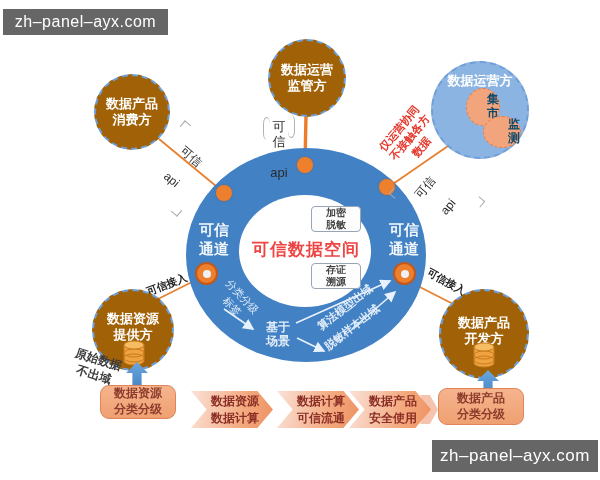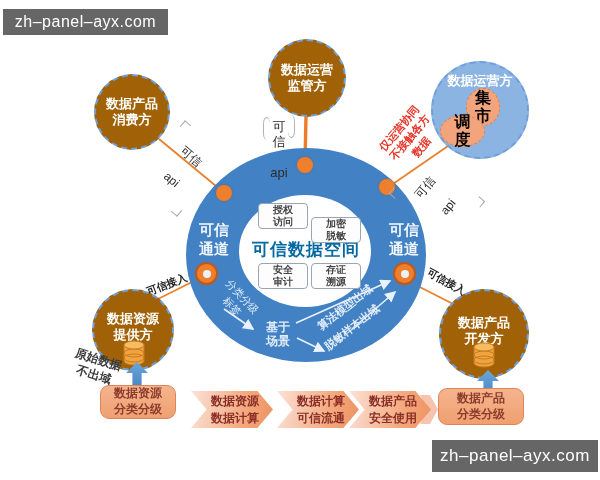--- a/index.html
+++ b/index.html
@@ -20,40 +20,40 @@
     display:flex;align-items:center;justify-content:center;text-align:center;
     color:#fff;font-weight:bold;font-size:13px;line-height:1.25;white-space:pre-line;}
   .p-consumer{left:94px;top:74px;width:76px;height:76px;}
   .p-regulator{left:268px;top:39px;width:78px;height:78px;}
   .p-operator{left:431px;top:61px;width:98px;height:98px;background:#8cb4e3;
     align-items:flex-start;padding-top:10px;}
   .p-provider{left:92px;top:289px;width:82px;height:82px;align-items:flex-start;padding-top:20px;}
   .p-developer{left:439px;top:289px;width:90px;height:90px;align-items:flex-start;padding-top:24px;}
 
   .func{position:absolute;border-radius:50%;background:#f2a47c;border:1.5px dashed #e08050;
-    color:#000000;font-size:16px;font-weight:bold;display:flex;align-items:center;justify-content:center;
+    color:#0c4a6e;font-size:12px;font-weight:bold;display:flex;align-items:center;justify-content:flex-end;
     z-index:3;}
   .func span{width:1em;word-break:break-all;line-height:1.15;text-align:center;}
   .f-market{left:466px;top:88px;width:34px;height:38px;}
   .f-dispatch{left:440px;top:115px;width:45px;height:32px;}
   .f-monitor{left:483px;top:116px;width:38px;height:32px;}
 
   
   .channel{z-index:3;color:rgba(255,255,255,.93);font-weight:bold;font-size:15px;
     line-height:1.25;white-space:pre-line;text-align:center;width:34px;}
   .ch-left{left:197px;top:221px;}
   .ch-right{left:387px;top:221px;}
   .ring-title{left:243px;top:238px;width:126px;z-index:3;text-align:center;
     font-family:"DejaVu Serif","Liberation Serif",serif;font-weight:bold;font-size:17px;
-    letter-spacing:1px;color:#0369a1;}
+    letter-spacing:1px;color:#ef4444;}
   .cap-box{z-index:3;width:50px;height:26px;background:#fdfdfd;border:1px solid #98a5b3;
     border-radius:4px;color:#444;font-size:10px;line-height:1.2;font-weight:bold;
     display:flex;align-items:center;justify-content:center;text-align:center;white-space:pre-line;}
   .cb-1{left:258px;top:203px;}
-  .cb-2{left:311px;top:217px;}
+  .cb-2{left:311px;top:206px;}
   .cb-3{left:258px;top:263px;}
   .cb-4{left:311px;top:263px;}
 
   .ring-note{z-index:3;color:#e2edf9;text-align:center;white-space:pre-line;}
   .rn-class{left:207px;top:288px;width:60px;font-size:10.5px;line-height:1.3;transform:rotate(47deg);}
   .rn-scene{left:261px;top:320px;width:34px;font-size:12px;font-weight:bold;line-height:1.2;}
   .rn-model{left:302px;top:300px;width:86px;font-size:11px;font-weight:bold;transform:rotate(-38deg);}
   .rn-sample{left:308px;top:320px;width:88px;font-size:11px;font-weight:bold;transform:rotate(-38deg);}
 
   
@@ -155,39 +155,35 @@
   <div class="abs watermark wm-bottom">zh–panel–ayx.com</div>
 
   <div class="abs party p-consumer">数据产品
 消费方</div>
   <div class="abs party p-regulator">数据运营
 监管方</div>
   <div class="abs party p-operator">数据运营方</div>
   <div class="func f-market">
     <span>集市</span>
     </div>
-  <div class="func f-dispatch">
-    <span>调度</span>
+  <div class="func f-monitor">
+    <span>监测</span>
     </div>
   <div class="abs party p-provider">数据资源
 提供方</div>
   <div class="abs party p-developer">数据产品
 开发方</div>
 
   <div class="abs channel ch-left">可信
 通道</div>
   <div class="abs channel ch-right">可信
 通道</div>
   <div class="abs ring-title">可信数据空间</div>
-  <div class="abs cap-box cb-1">授权
-访问</div>
   <div class="abs cap-box cb-2">加密
 脱敏</div>
-  <div class="abs cap-box cb-3">安全
-审计</div>
   <div class="abs cap-box cb-4">存证
 溯源</div>
 
   <div class="abs ring-note rn-class">分类分级
 标签</div>
   <div class="abs ring-note rn-scene">基于
 场景</div>
   <div class="abs ring-note rn-model">算法模型出域</div>
   <div class="abs ring-note rn-sample">脱敏样本出域</div>
 

